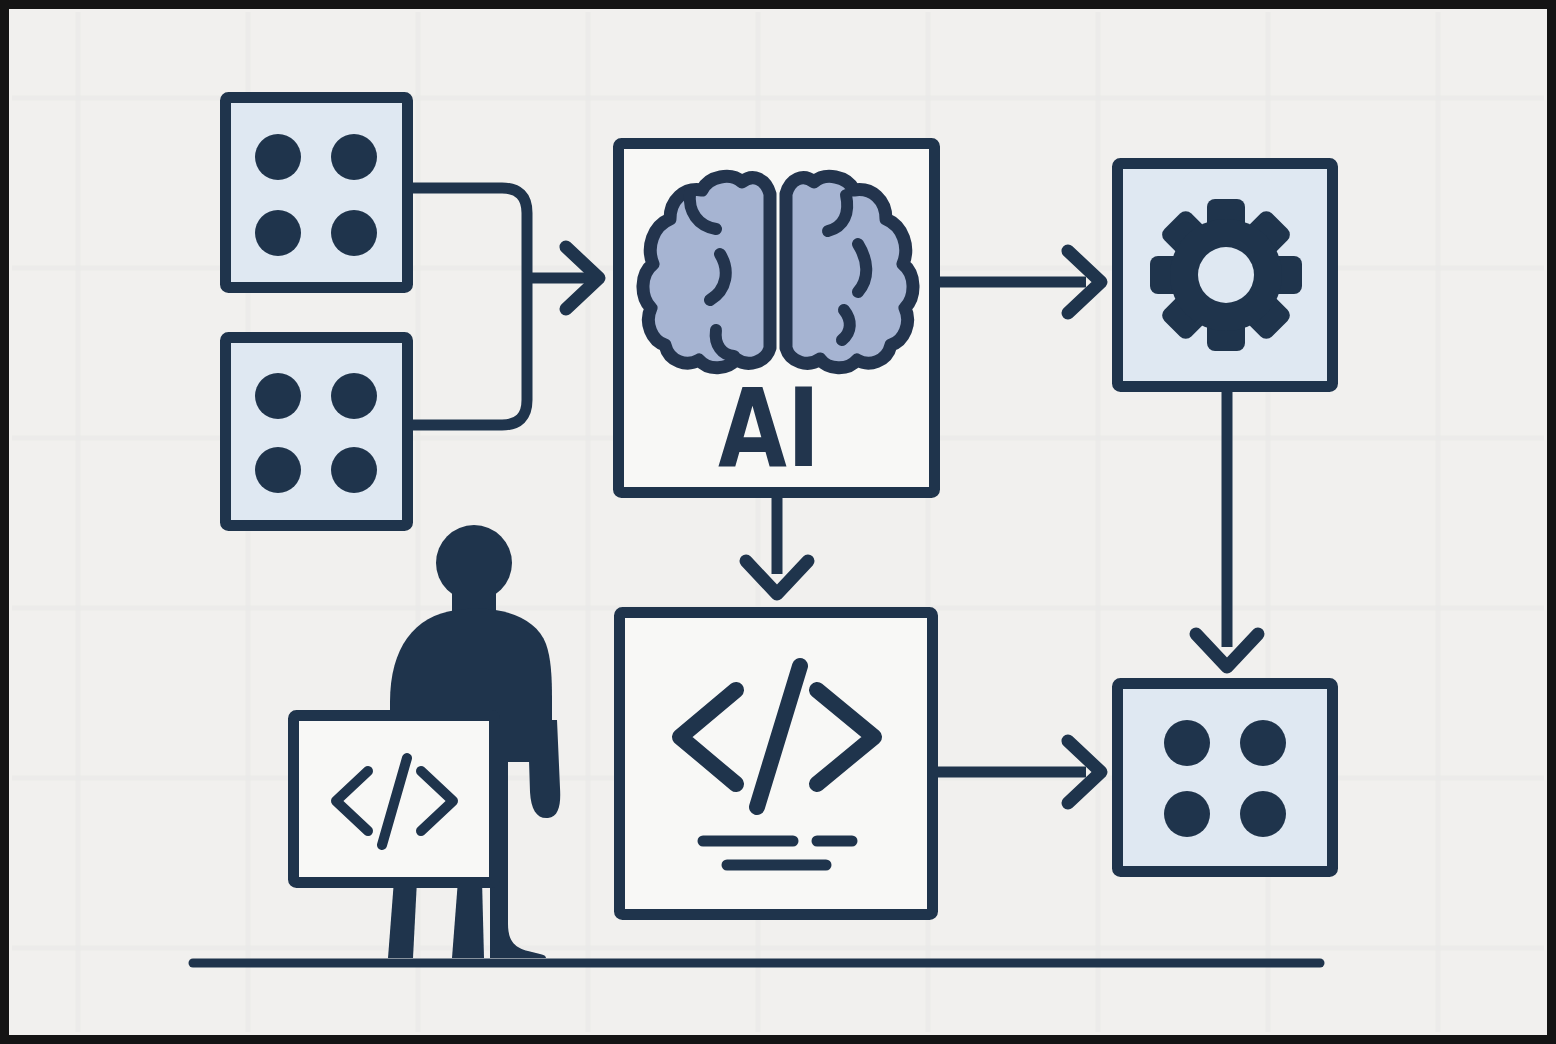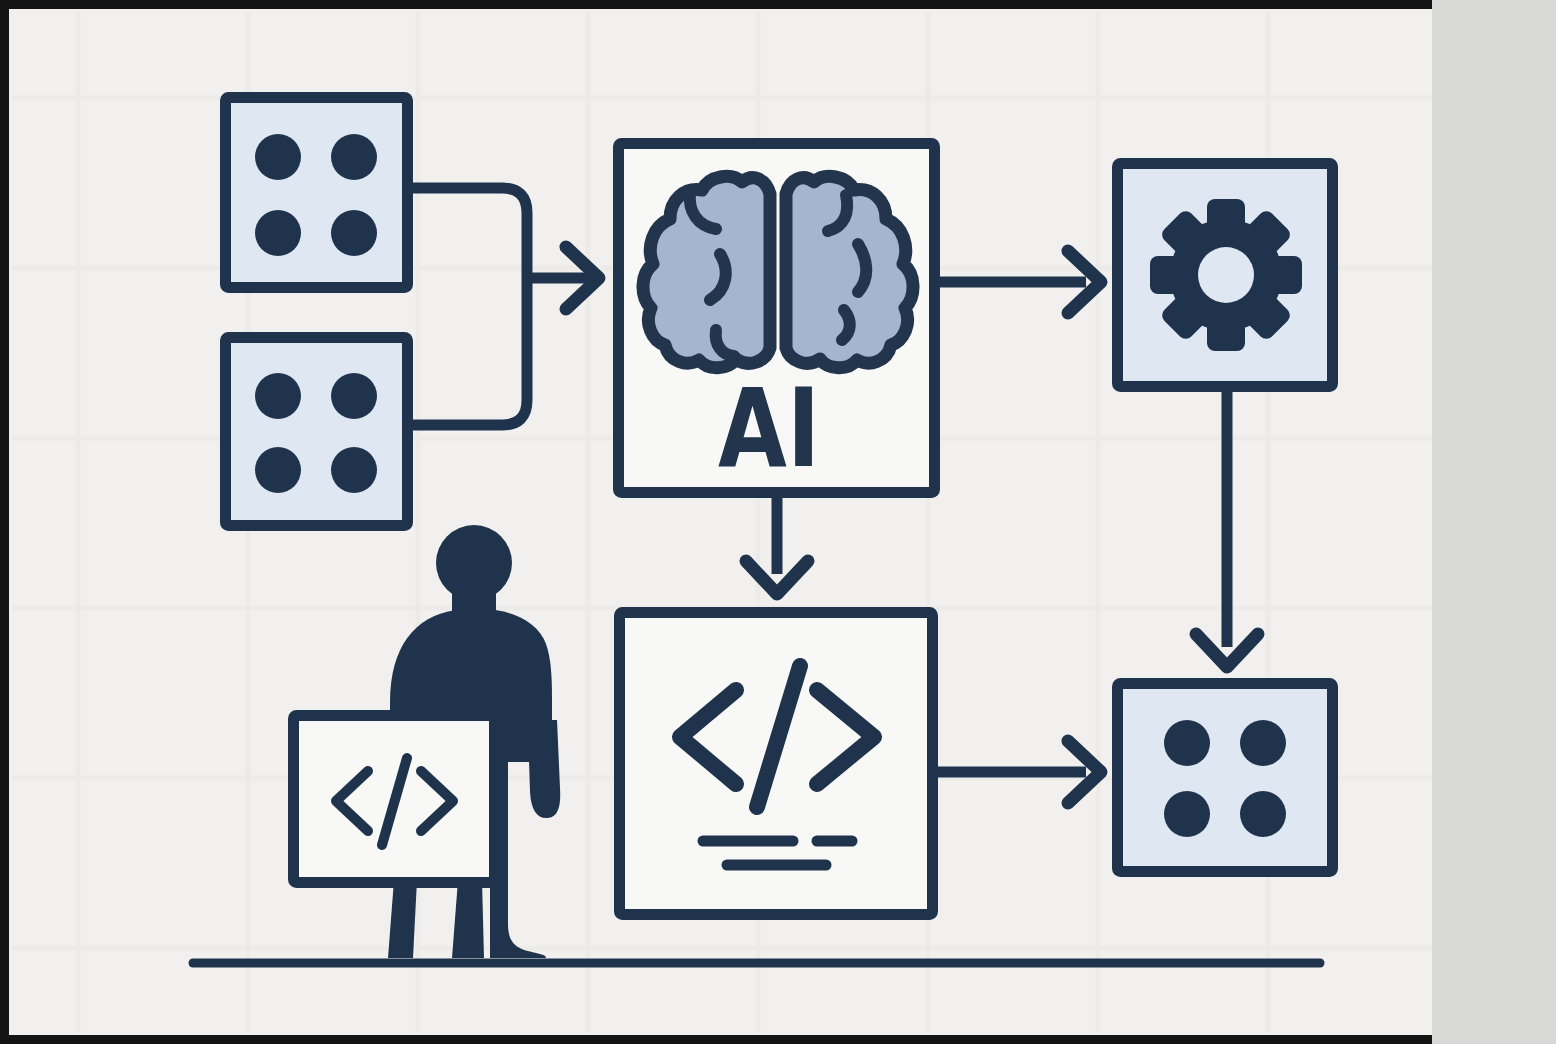--- a/index.html
+++ b/index.html
@@ -1,18 +1,18 @@
 <!DOCTYPE html>
 <html><head>
 <meta charset="utf-8">
 <style>
   html,body{margin:0;padding:0;background:#d8d8d6;}
   .canvas{
     position:relative;
-    width:1432px;height:1044px;
+    width:1556px;height:1044px;
     background:#f1f0ee;
     overflow:hidden;
     font-family:"DejaVu Sans", sans-serif;
   }
   svg{display:block;}
   text{font-family:"DejaVu Sans","Liberation Sans",sans-serif;}
 </style>
 </head>
 <body>
 

